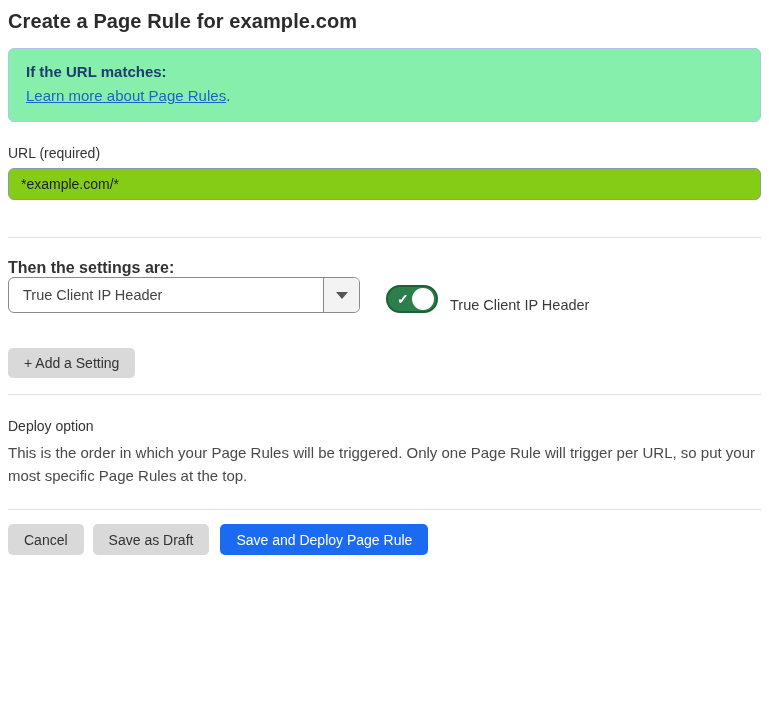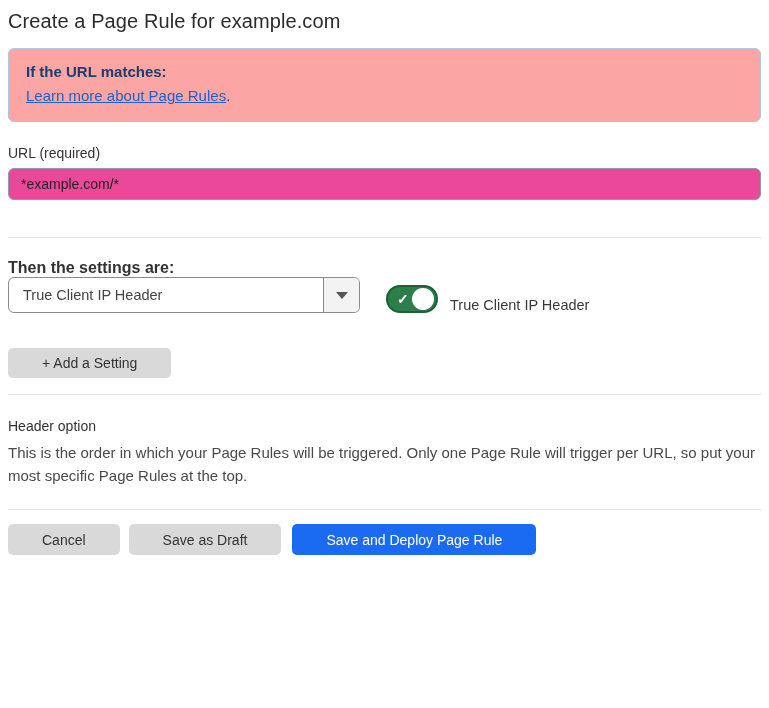--- a/index.html
+++ b/index.html
@@ -1,42 +1,42 @@
 <!DOCTYPE html>
 <html><head>
 <meta charset="utf-8">
 <style>
   * { margin: 0; padding: 0; box-sizing: border-box; }
   html, body { width: 769px; height: 708px; background: #fff; overflow: hidden; }
   body { font-family: "Liberation Sans", sans-serif; color: #333; }
   .page { padding: 8px; width: 769px; }
 
   .page-title {
-    font-size: 20px; font-weight: 400; color: #2b2b2b; letter-spacing: .1px;
+    font-size: 20px; font-weight: 700; color: #2b2b2b; letter-spacing: .1px;
     margin-top: 2px;
   }
 
   .info-box {
     margin-top: 15px;
-    background: #fca5a5;
+    background: #86efac;
     border: 1px solid #aac7e8;
     border-radius: 6px;
     padding: 11px 17px 13px 17px;
     color: #1d3d6d;
     font-size: 15px;
     line-height: 24px;
   }
   .info-box .info-heading { font-weight: 700; font-size: 15px; }
   .info-box a.info-link { color: #1e62c9; text-decoration: underline; cursor: pointer; }
 
   .field-label { font-size: 14px; color: #333; margin-top: 23px; margin-bottom: 7px; }
 
   .url-input {
     width: 100%; height: 32px;
-    background: #ec4899;
+    background: #84cc16;
     border: 1px solid #8b99ab;
     border-radius: 6px;
     padding: 0 12px;
     font-size: 14px; color: #222;
     font-family: "Liberation Sans", sans-serif;
     outline: none; display: block;
   }
 
   .divider { border: none; border-top: 1px solid #e2e2e2; margin: 0; }
   .div-1 { margin-top: 37px; }
@@ -78,21 +78,21 @@
   }
   .toggle .toggle-knob {
     position: absolute; right: 2px; top: 1px;
     width: 22px; height: 22px; border-radius: 50%;
     background: #fff;
   }
   .toggle-label { margin-left: 12px; font-size: 14.5px; color: #3a3a3a; }
 
   .btn {
     display: inline-flex; align-items: center; justify-content: center;
-    height: 31px; padding: 0 34px;
+    height: 31px; padding: 0 16px;
     border: none; border-radius: 5px;
     font-size: 14px; font-family: "Liberation Sans", sans-serif;
     cursor: pointer;
   }
   .btn-gray { background: #d9d9d9; color: #333; }
   .btn-blue { background: #1a6bf2; color: #fff; }
   .add-setting-btn { margin-top: 35px; height: 30px; }
 
   .order-select {
     width: 100%; height: 33px;
@@ -143,21 +143,21 @@
       <span class="toggle-knob"></span>
     </div>
     <span class="toggle-label">True Client IP Header</span>
   </div>
 
   <button class="btn btn-gray add-setting-btn">+ Add a Setting</button>
 
   <hr class="divider div-2">
 
 
-  <div class="field-label">Header option</div>
+  <div class="field-label">Deploy option</div>
 
 
   <div class="help-text">This is the order in which your Page Rules will be triggered. Only one Page Rule will trigger per URL, so put your most specific Page Rules at the top.</div>
 
   <hr class="divider div-3">
 
   <div class="footer-buttons">
     <button class="btn btn-gray">Cancel</button>
     <button class="btn btn-gray">Save as Draft</button>
     <button class="btn btn-blue">Save and Deploy Page Rule</button>

